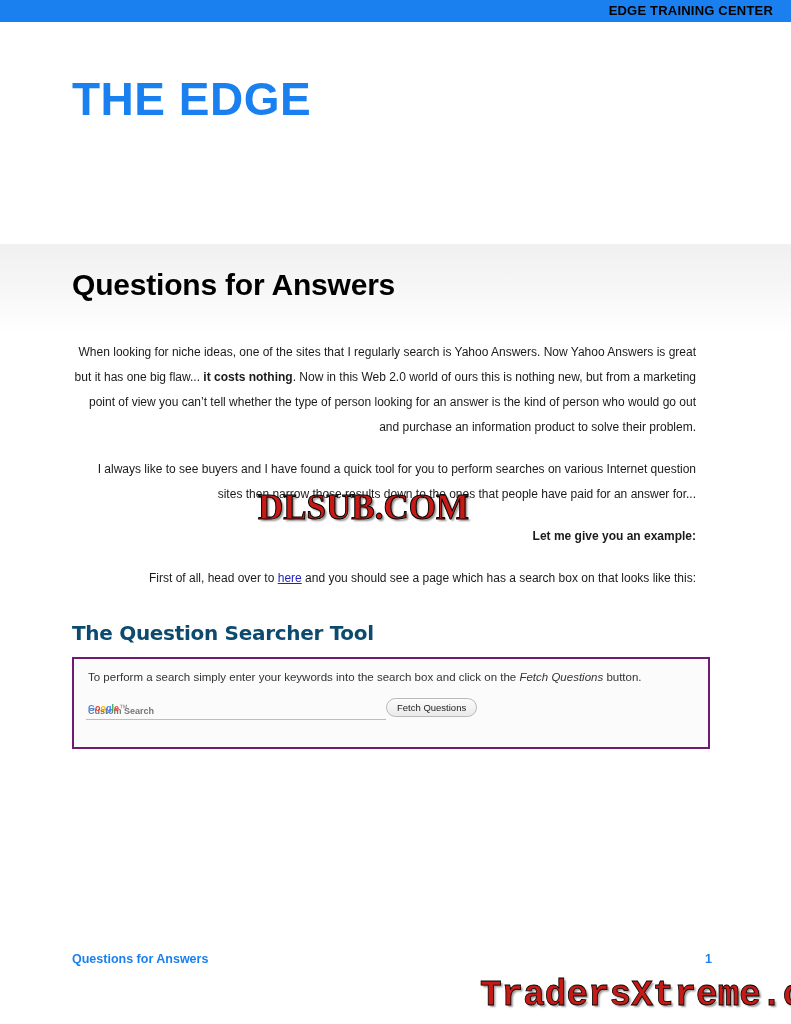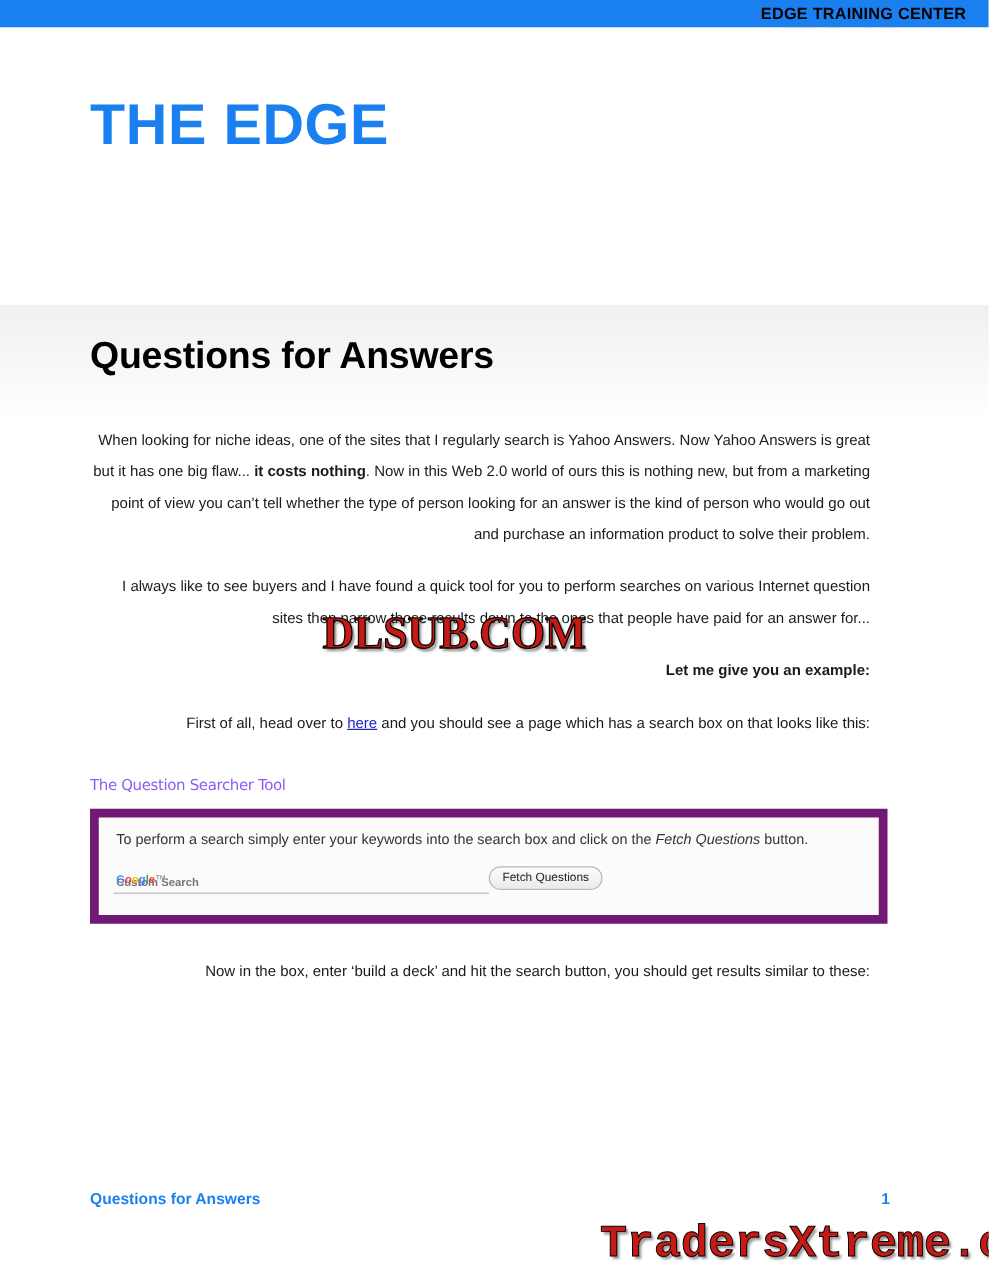--- a/index.html
+++ b/index.html
@@ -104,32 +104,32 @@
   }
   p.para b { font-weight: bold; }
   p.para .lnk {
     color: #2121c9;
     text-decoration: underline;
     cursor: pointer;
   }
 
   .tool-heading {
     font-family: "DejaVu Sans", sans-serif;
-    font-size: 12px;
-    font-weight: normal;
-    color: #8b5cf6;
+    font-size: 20px;
+    font-weight: bold;
+    color: #0c4a6e;
     margin: 30px 0 12px 0;
     letter-spacing: -0.3px;
   }
 
   
   .shot {
     width: 638px;
     height: 92px;
-    border: 7px solid #701a75;
+    border: 2px solid #701a75;
     background: #fbfbfb;
     box-sizing: border-box;
     position: relative;
     margin-bottom: 26px;
   }
   .shot-instruction {
     position: absolute;
     left: 14px;
     top: 12px;
     font-size: 11.5px;
@@ -273,23 +273,20 @@
     </div>
 
     <input class="search-field" type="text" placeholder="Custom Search" style="">
     <div class="gsearch-mark">
       <span class="g1">G</span><span class="g2">o</span><span class="g3">o</span><span class="g4">g</span><span class="g5">l</span><span class="g6">e</span>™
     </div>
 
     <div class="fetch-btn">Fetch Questions</div>
   </div>
 
-  <p class="para">
-    <span>Now in the box, enter ‘build a deck’ and hit the search button, you should get results similar to these:</span>
-  </p>
 
 </div>
 
 <div class="footer">
   <div class="footer-left">Questions for Answers</div>
   <div class="footer-right">1</div>
 </div>
 
 <div class="wm-dlsub">DLSUB.COM</div>
 <div class="wm-txm">TradersXtreme.com</div>

